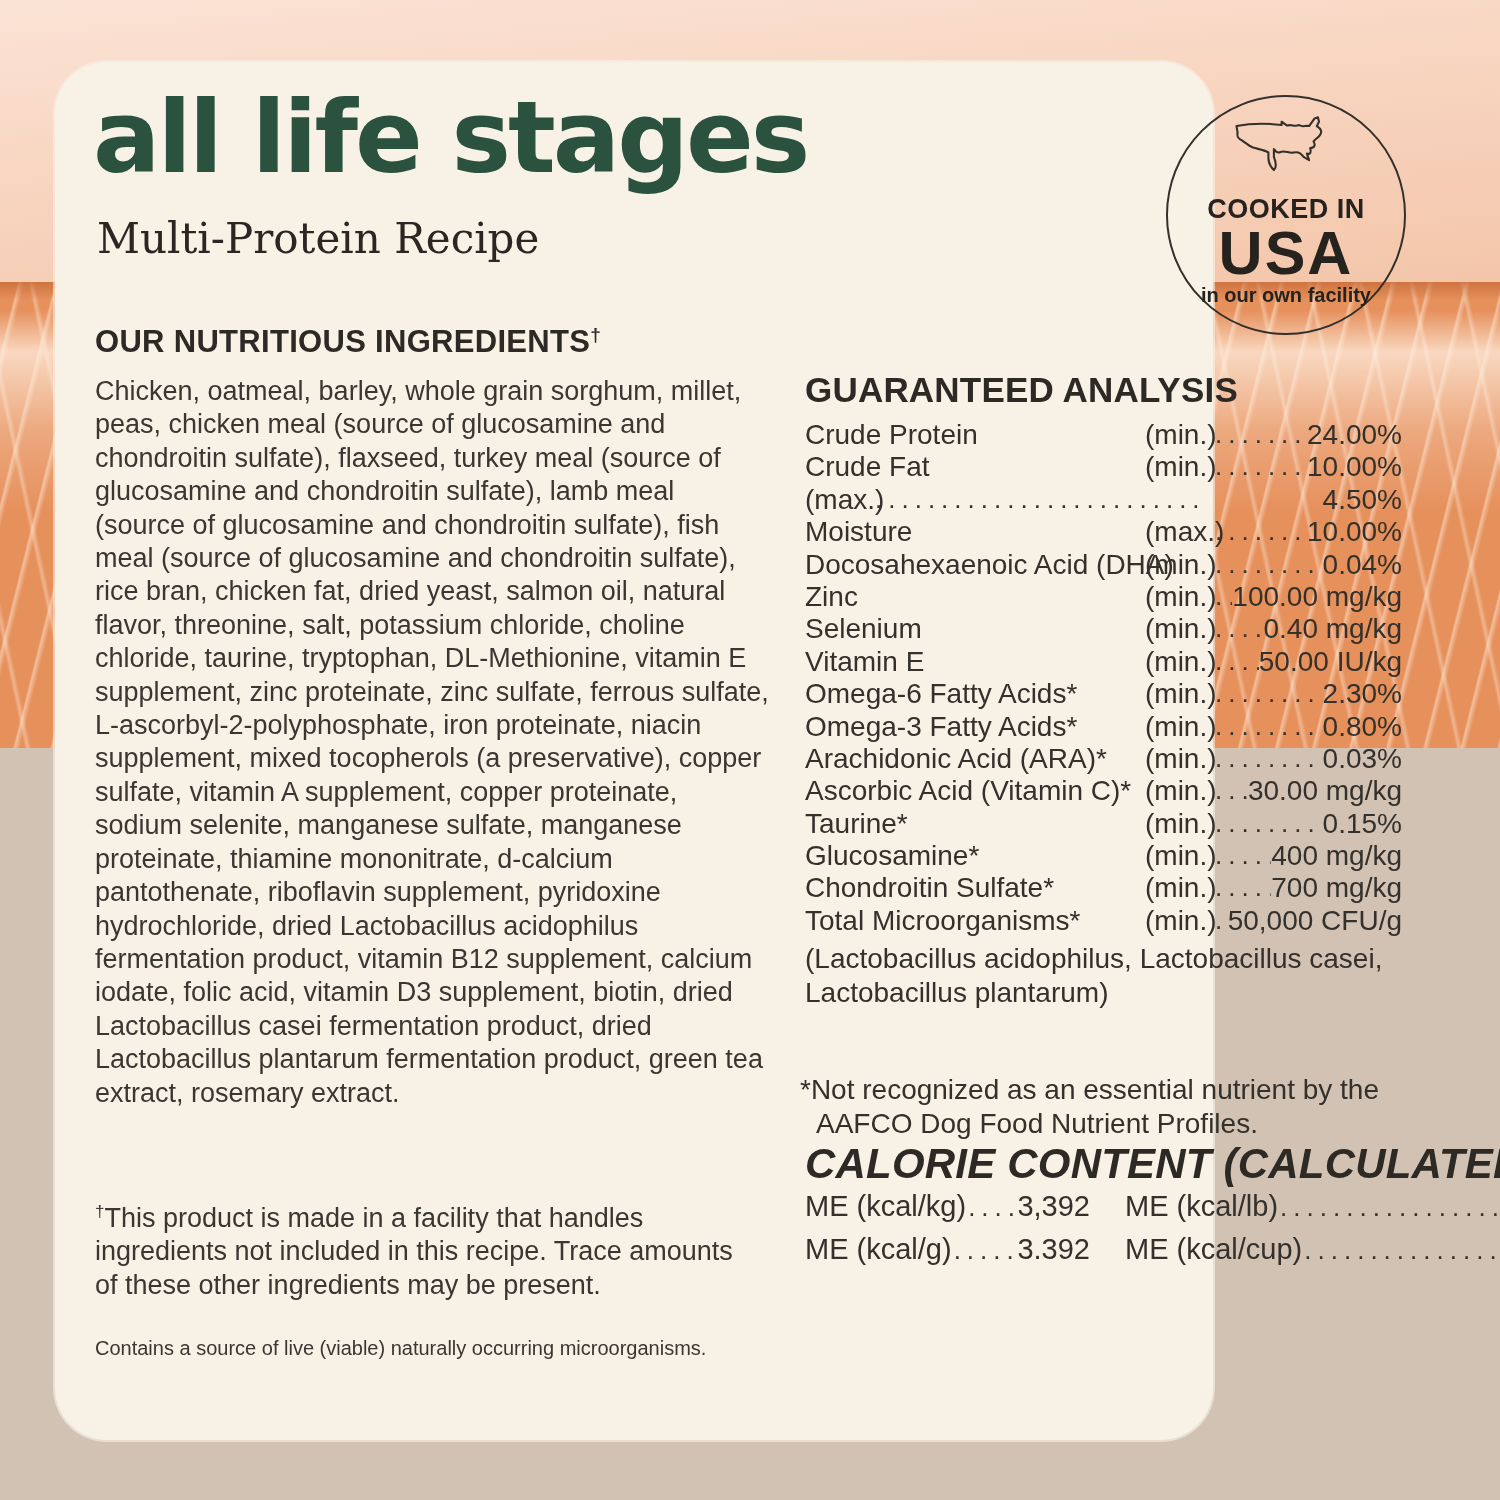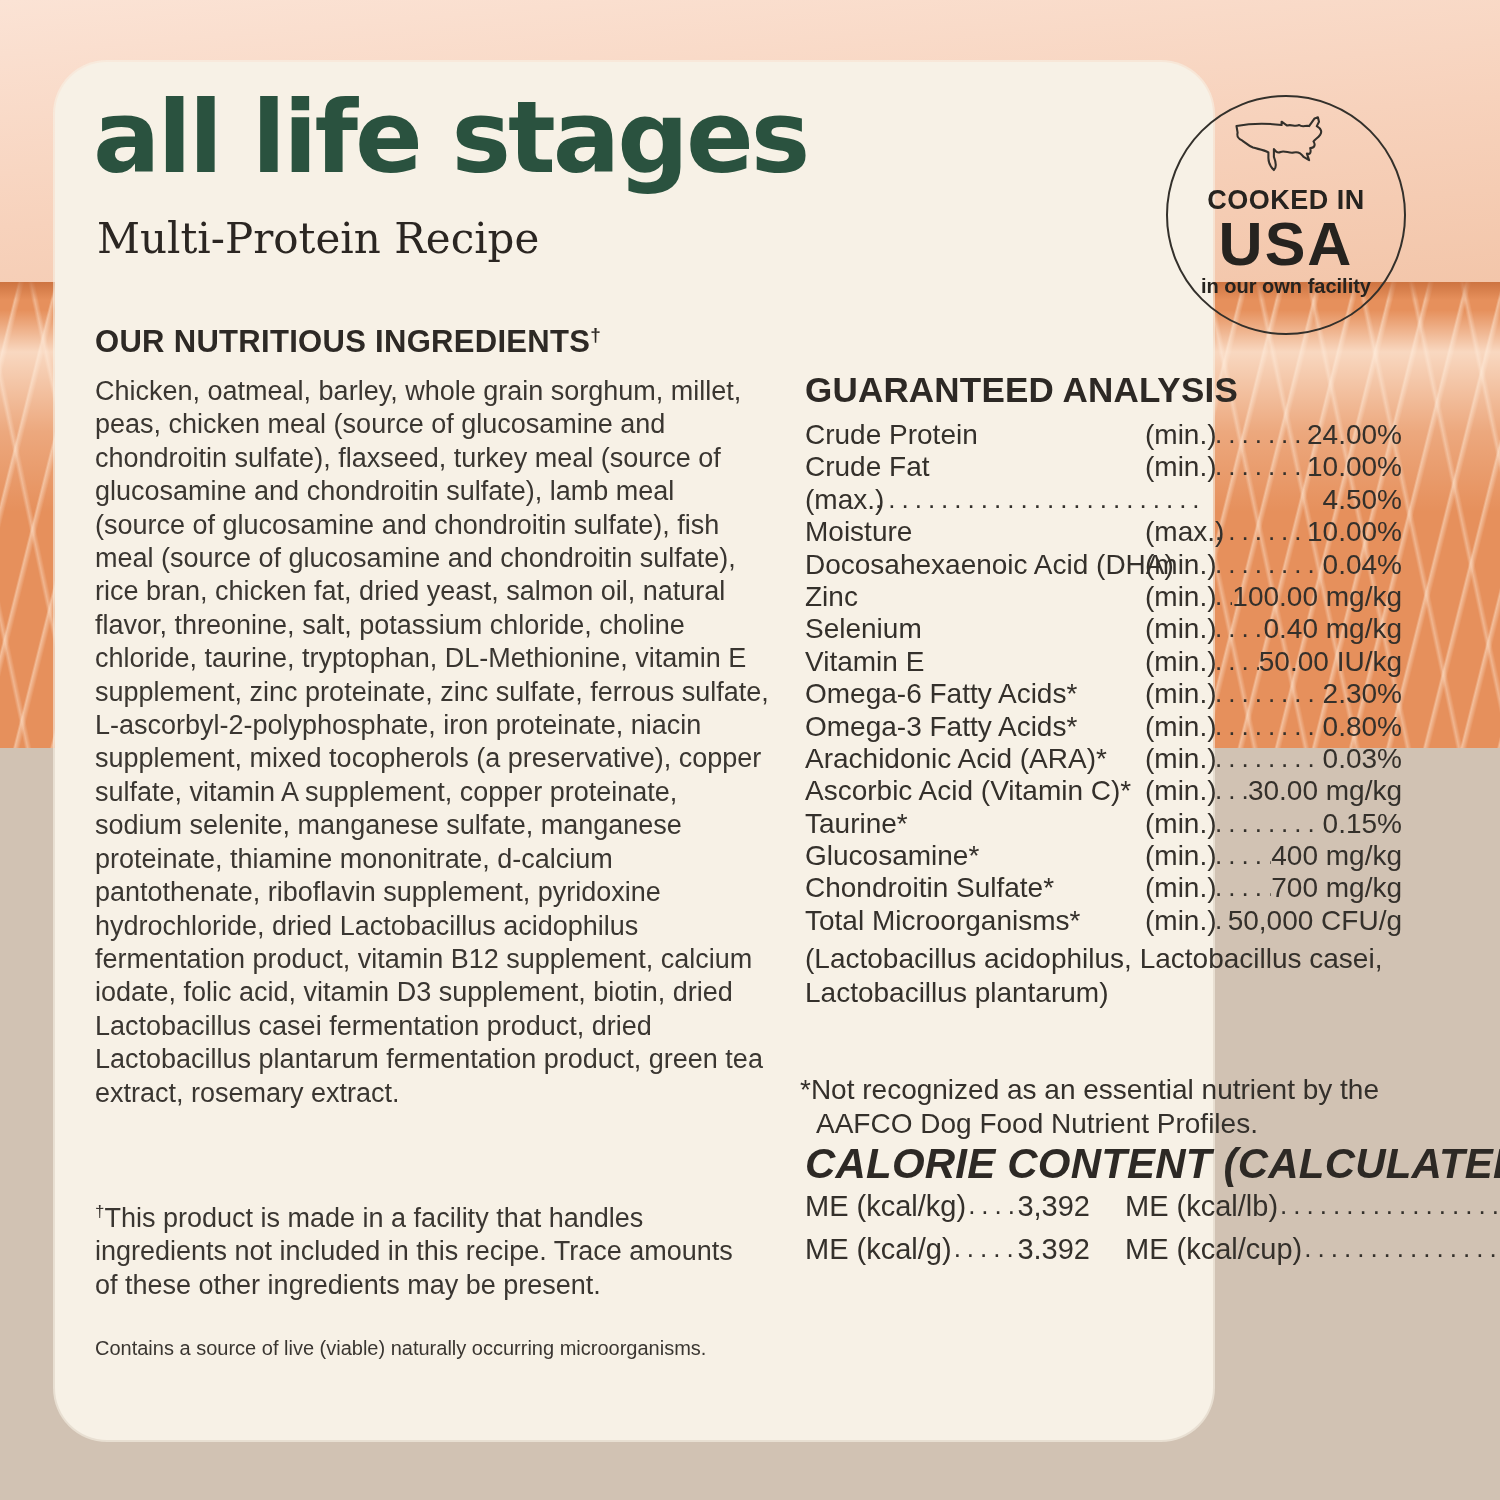--- a/index.html
+++ b/index.html
@@ -46,21 +46,21 @@
     font-weight:normal;font-size:42px;color:#2b2622;white-space:nowrap;
   }
   
   .badge{
     left:1111px;top:33px;width:236px;height:236px;
     border:2px solid #33302b;border-radius:50%;
     display:flex;flex-direction:column;align-items:center;
     color:#26231f;text-align:center;
   }
   .badge svg{margin-top:17px;}
-  .badge-line1{font-size:27px;font-weight:bold;letter-spacing:.5px;margin-top:5px;}
+  .badge-line1{font-size:27px;font-weight:bold;letter-spacing:.5px;margin-top:14px;}
   .badge-line2{font-size:61px;font-weight:bold;letter-spacing:2px;line-height:.92;}
   .badge-line3{font-size:20px;font-weight:bold;margin-top:3px;}
   
   .ing-heading{
     left:40px;top:262px;font-size:31px;font-weight:bold;color:#2d2925;
     letter-spacing:.3px;white-space:nowrap;
   }
   .ing-heading sup{font-size:19px;}
   .ing-body{
     left:40px;top:313px;width:676px;
@@ -103,21 +103,21 @@
   }
   .cal-heading{
     left:750px;top:1078px;font-size:42px;font-weight:bold;color:#2d2925;
     letter-spacing:.2px;white-space:nowrap;font-style:italic;
   }
   .cal-grid{
     left:750px;top:1128px;width:600px;
     display:grid;grid-template-columns:285px 1fr;column-gap:35px;row-gap:10px;
   }
   .cal-cell{
-    display:flex;align-items:flex-start;font-size:29px;color:#34302b;white-space:nowrap;
+    display:flex;align-items:flex-end;font-size:29px;color:#34302b;white-space:nowrap;
   }
   .cal-leader{
     flex:1;overflow:hidden;letter-spacing:6px;font-size:26px;
     padding:0 4px 0 2px;
   }
   .cal-value{flex:none;text-align:right;}
 </style>
 </head>
 <body>
 

